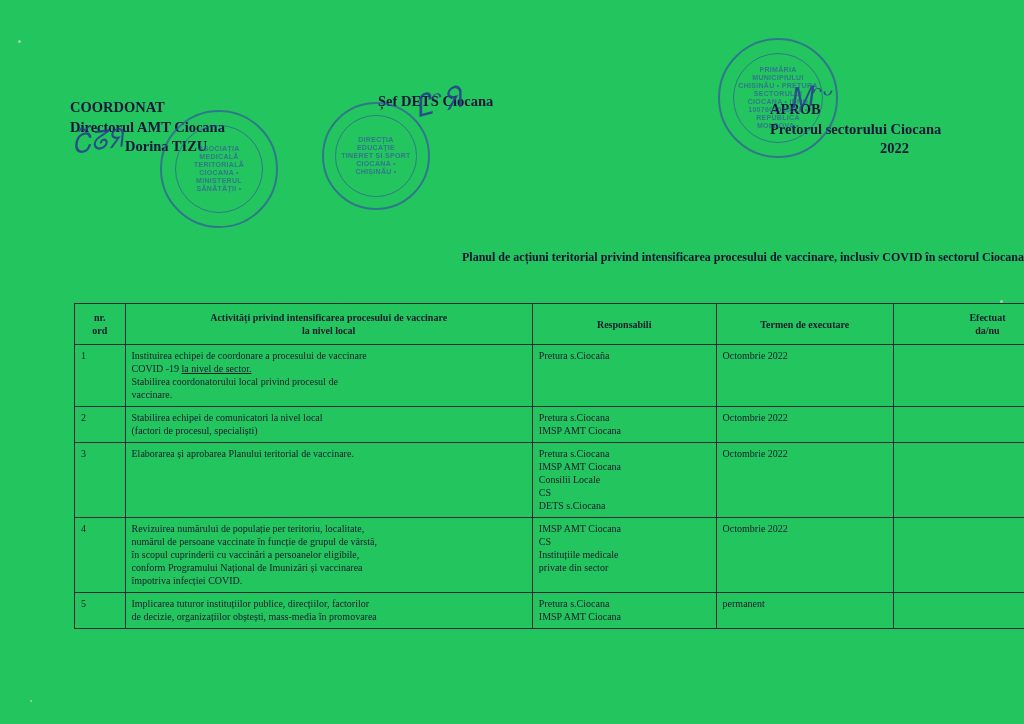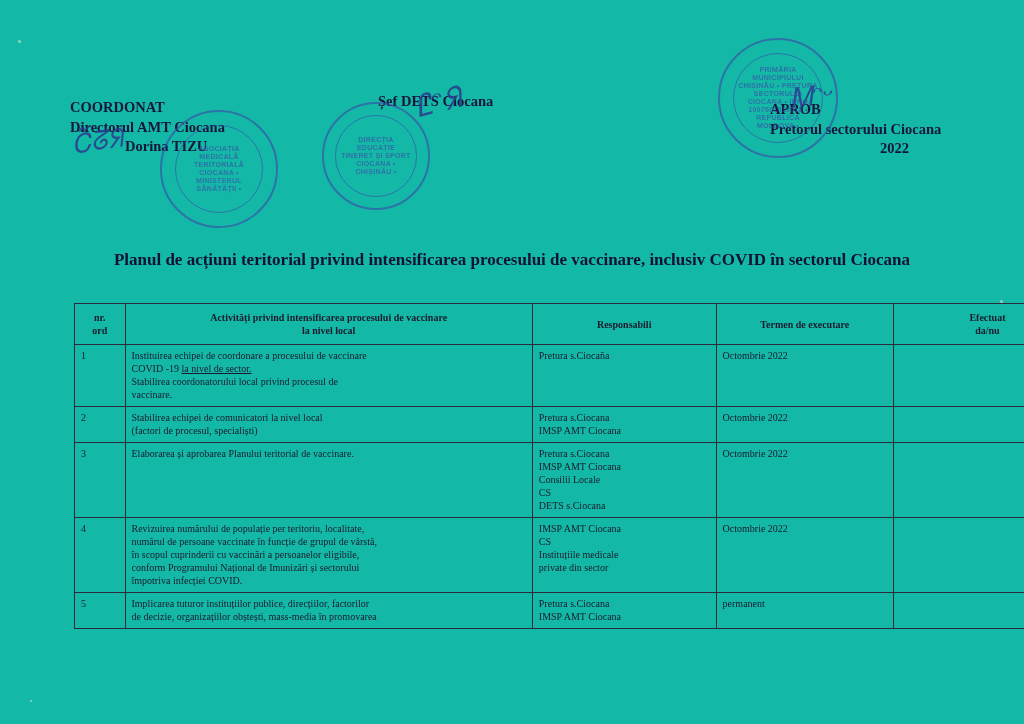--- a/index.html
+++ b/index.html
@@ -13,21 +13,21 @@
     position: relative;
     overflow: hidden;
     font-family: "Liberation Serif", serif;
     color: #1a1a2e;
   }
   .page {
     position: absolute;
     left: 0; top: 0;
     width: 1024px;
     height: 724px;
-    background: #14b8a6;
+    background: #22c55e;
   }
   
   .sig-block {
     position: absolute;
     font-size: 14.5px;
     line-height: 1.35;
     font-weight: bold;
     color: #16163a;
   }
   .sig-left  { left: 70px;  top: 98px; }
@@ -86,22 +86,22 @@
   }
   .stamp-amt   { left: 160px; top: 110px; width: 118px; height: 118px; }
   .stamp-dets  { left: 322px; top: 102px; width: 108px; height: 108px; }
   .stamp-prim  { left: 718px; top: 38px;  width: 120px; height: 120px; }
 
   
   .doc-title {
     position: absolute;
     left: 0; top: 250px;
     width: 1024px;
-    text-align: center;
-    font-size: 17px;
+    text-align: right;
+    font-size: 12px;
     font-weight: bold;
     color: #111133;
   }
 
   
   table.plan {
     position: absolute;
     left: 74px;
     top: 303px;
     width: 1008px;
@@ -241,21 +241,21 @@
           </td>
           <td class="c-term">Octombrie 2022</td>
           <td class="c-ef"></td>
         </tr>
         <tr>
           <td class="c-nr">4</td>
           <td class="c-act cell-lines">
             <div>Revizuirea numărului de populație per teritoriu, localitate,</div>
             <div>numărul de persoane vaccinate în funcție de grupul de vârstă,</div>
             <div>în scopul cuprinderii cu vaccinări a persoanelor eligibile,</div>
-            <div>conform Programului Național de Imunizări și sectorului</div>
+            <div>conform Programului Național de Imunizări și vaccinarea</div>
             <div>împotriva infecției COVID.</div>
           </td>
           <td class="c-resp cell-lines">
             <div>IMSP AMT Ciocana</div>
             <div>CS</div>
             <div>Instituțiile medicale</div>
             <div>private din sector</div>
           </td>
           <td class="c-term">Octombrie 2022</td>
           <td class="c-ef"></td>

